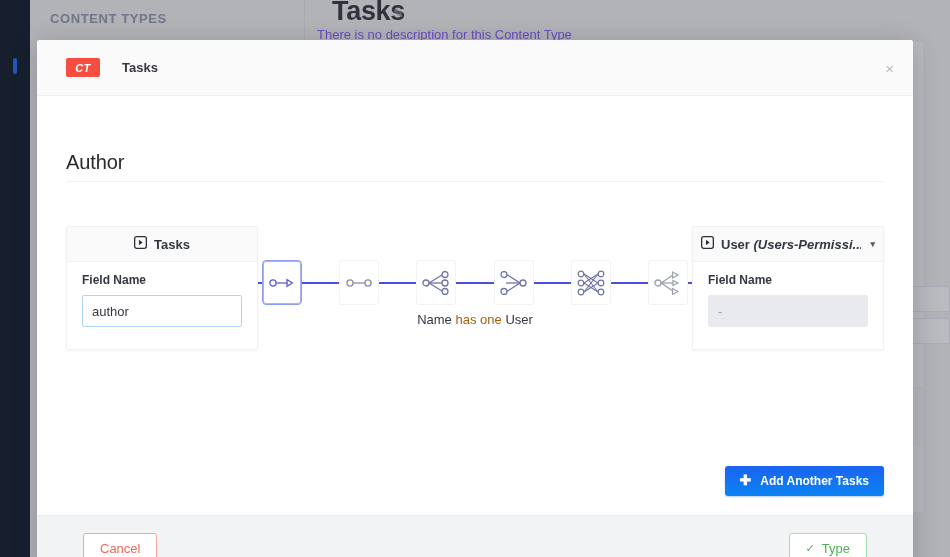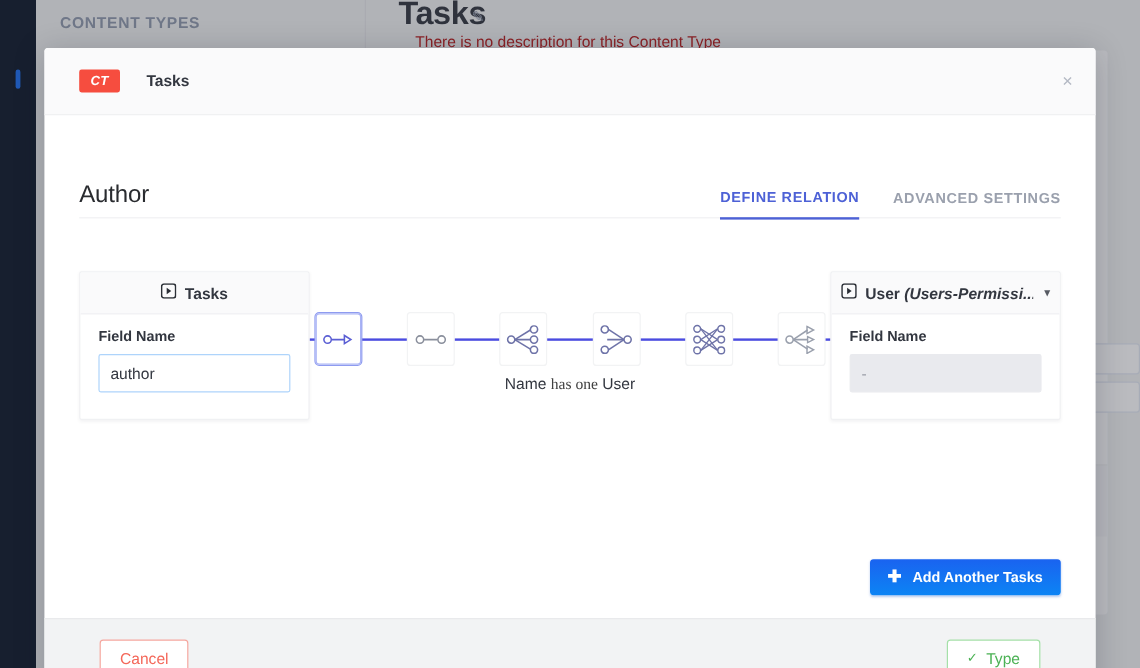--- a/index.html
+++ b/index.html
@@ -61,23 +61,23 @@
     letter-spacing: -0.3px;
   }
   #bg-pencil {
     position: absolute;
     left: 88px; top: 6px;
     color: #9ea7b8;
     font-size: 13px;
   }
   #bg-page-desc {
     position: absolute;
-    left: 41px; top: 27px;
-    font-size: 13px;
-    color: #b91c1c;
+    left: 12px; top: 27px;
+    font-size: 13px;
+    color: #8b5cf6;
   }
   #bg-card {
     position: absolute;
     left: 27px; top: 42px; right: 27px;
     height: 470px;
     background: #ffffff;
     border-radius: 3px;
   }
   #bg-card-lower {
     position: absolute;
@@ -315,21 +315,21 @@
   .rel-opt svg { display: block; }
 
   #rel-caption {
     position: absolute;
     left: 0; right: 0;
     top: 86px;
     text-align: center;
     font-size: 13px;
     color: #333740;
   }
-  #rel-caption .rel-verb { color: #404040; font-family: Liberation Serif, serif; }
+  #rel-caption .rel-verb { color: #a16207; }
 
   
   #add-field-row {
     position: absolute;
     right: 29px;
     bottom: 19px;
   }
   #add-field-btn {
     height: 30px;
     padding: 0 15px;
@@ -416,24 +416,20 @@
   <div id="modal-header">
     <div id="ct-badge">CT</div>
     <div id="modal-header-title">Tasks</div>
     <button id="modal-close">×</button>
   </div>
 
   <div id="modal-body">
 
     <div id="title-row">
       <div id="relation-name">Author</div>
-      <div id="tabs">
-        <button class="tab active">DEFINE RELATION</button>
-        <button class="tab">ADVANCED SETTINGS</button>
-      </div>
     </div>
 
     <div id="builder">
 
       <div id="connector-line"></div>
 
       <div class="ct-card" id="card-left">
         <div class="ct-card-head">
           <span>
             <svg width="13" height="13" viewBox="0 0 14 14">

